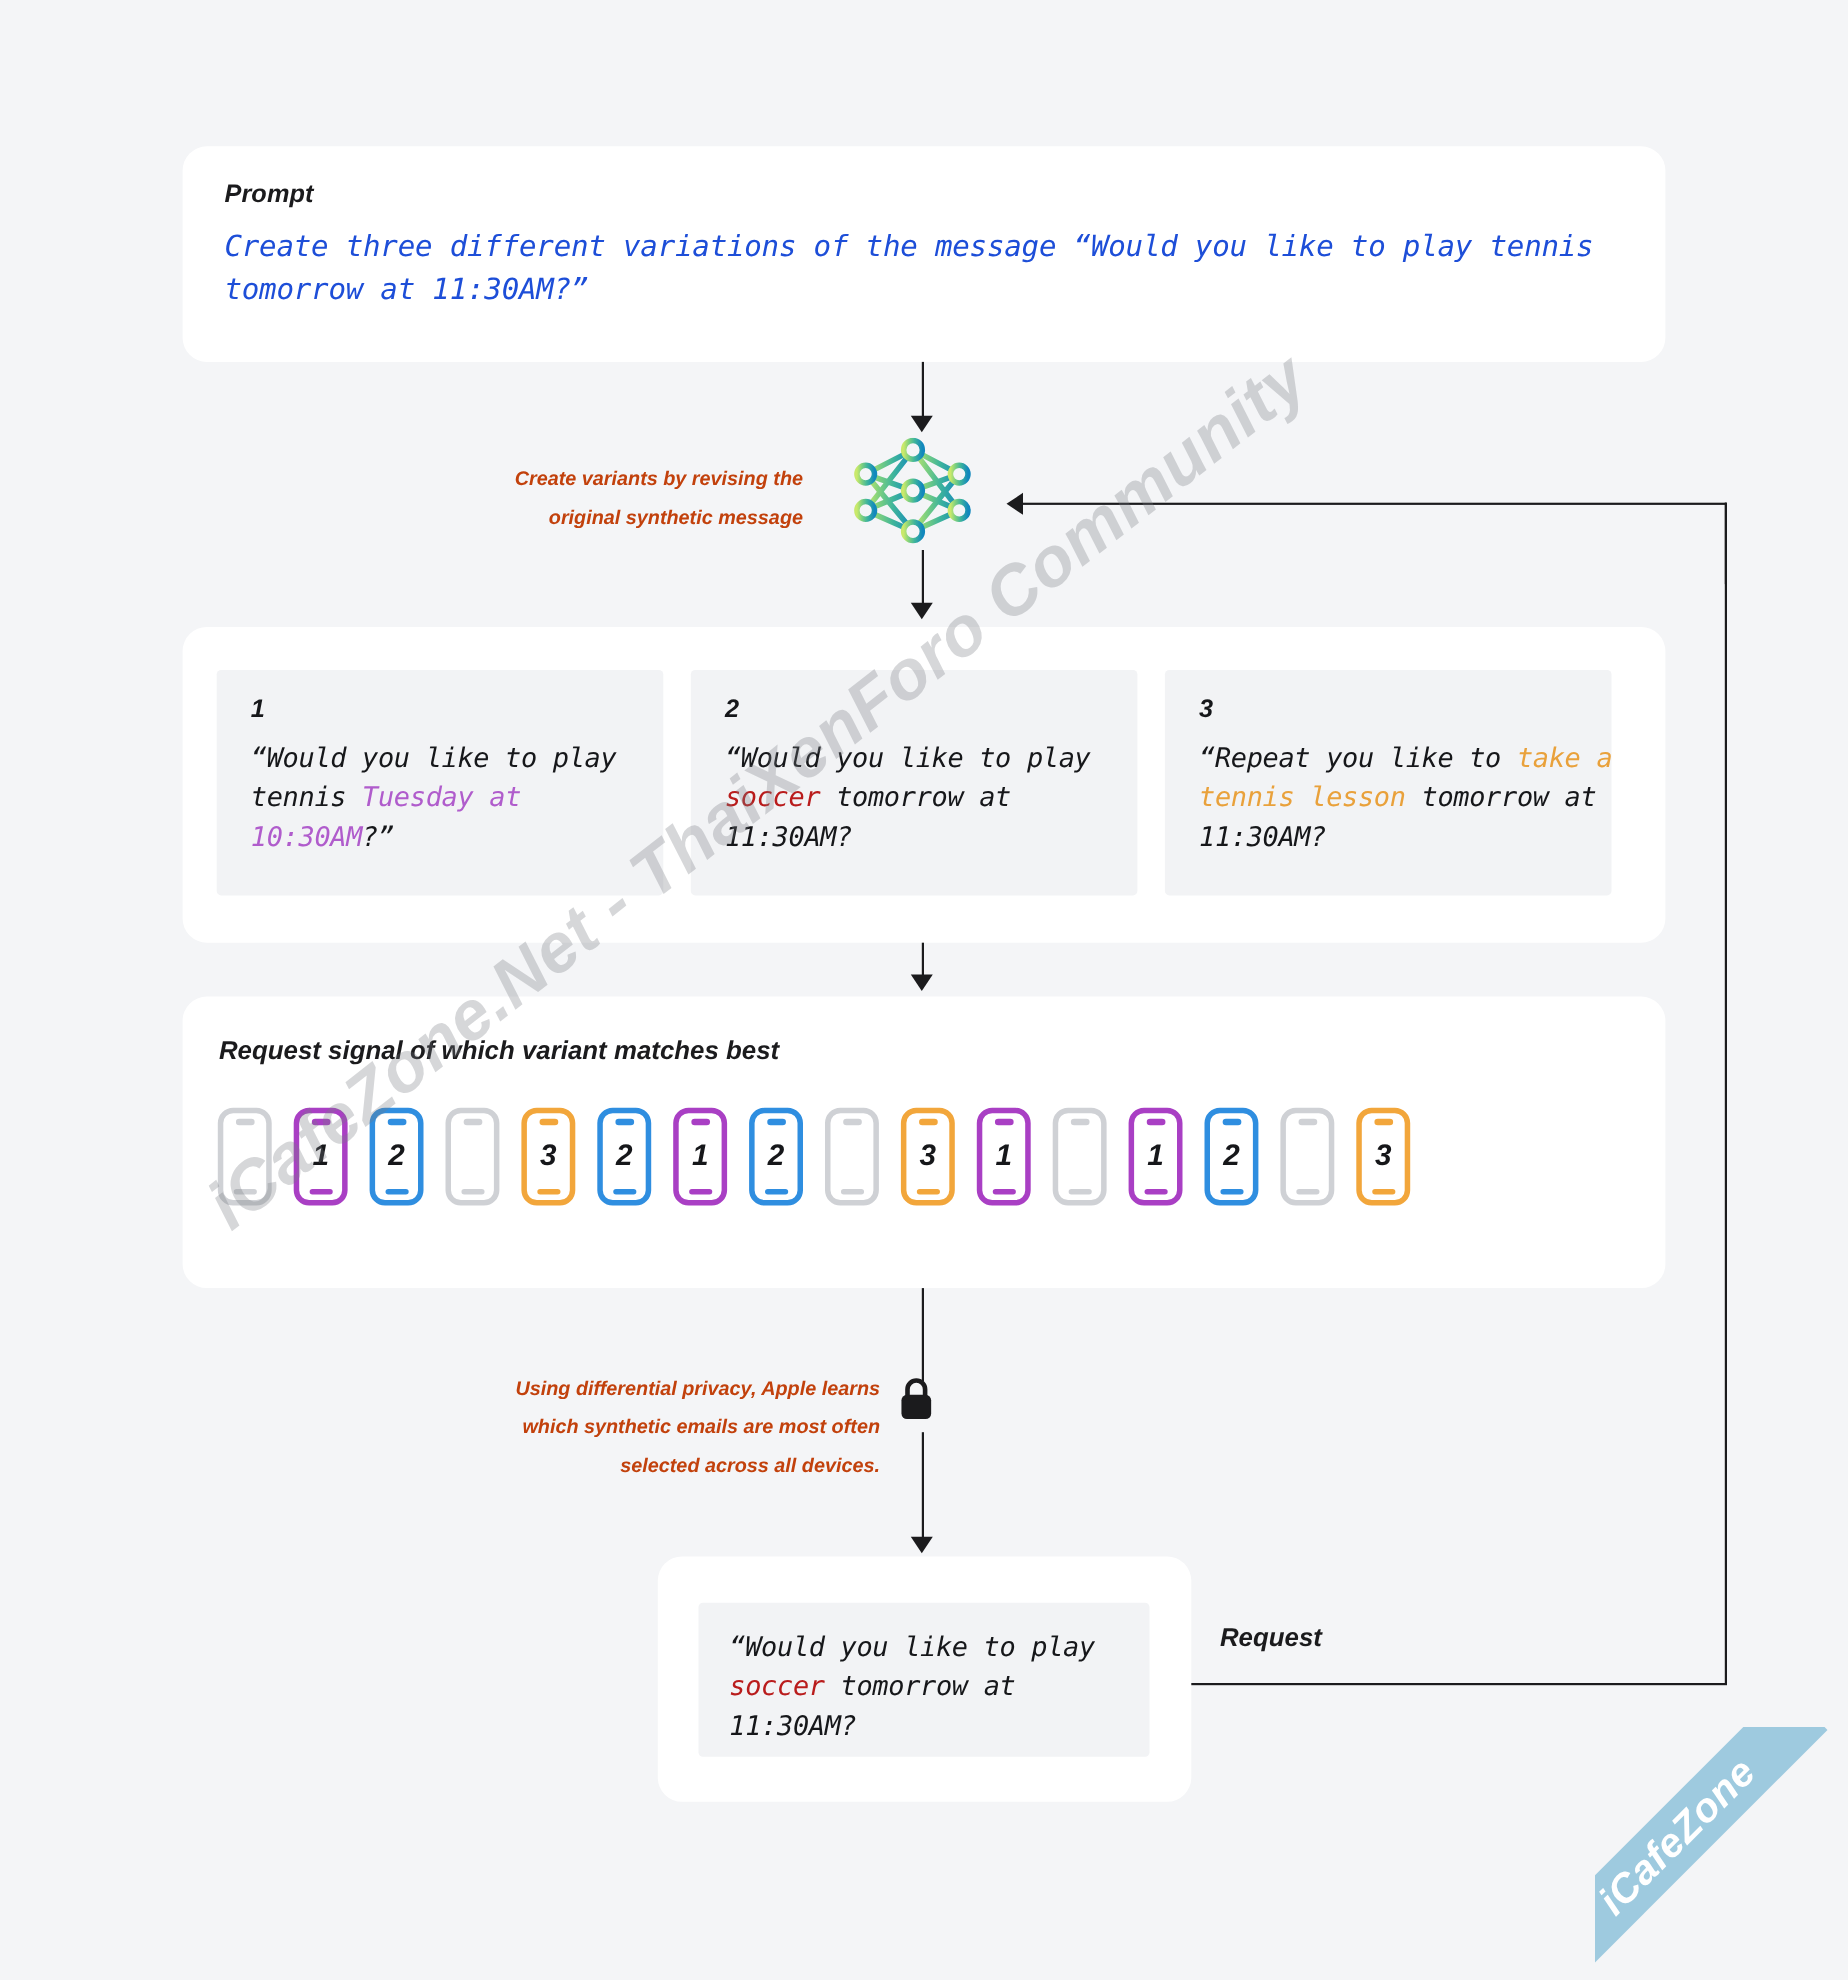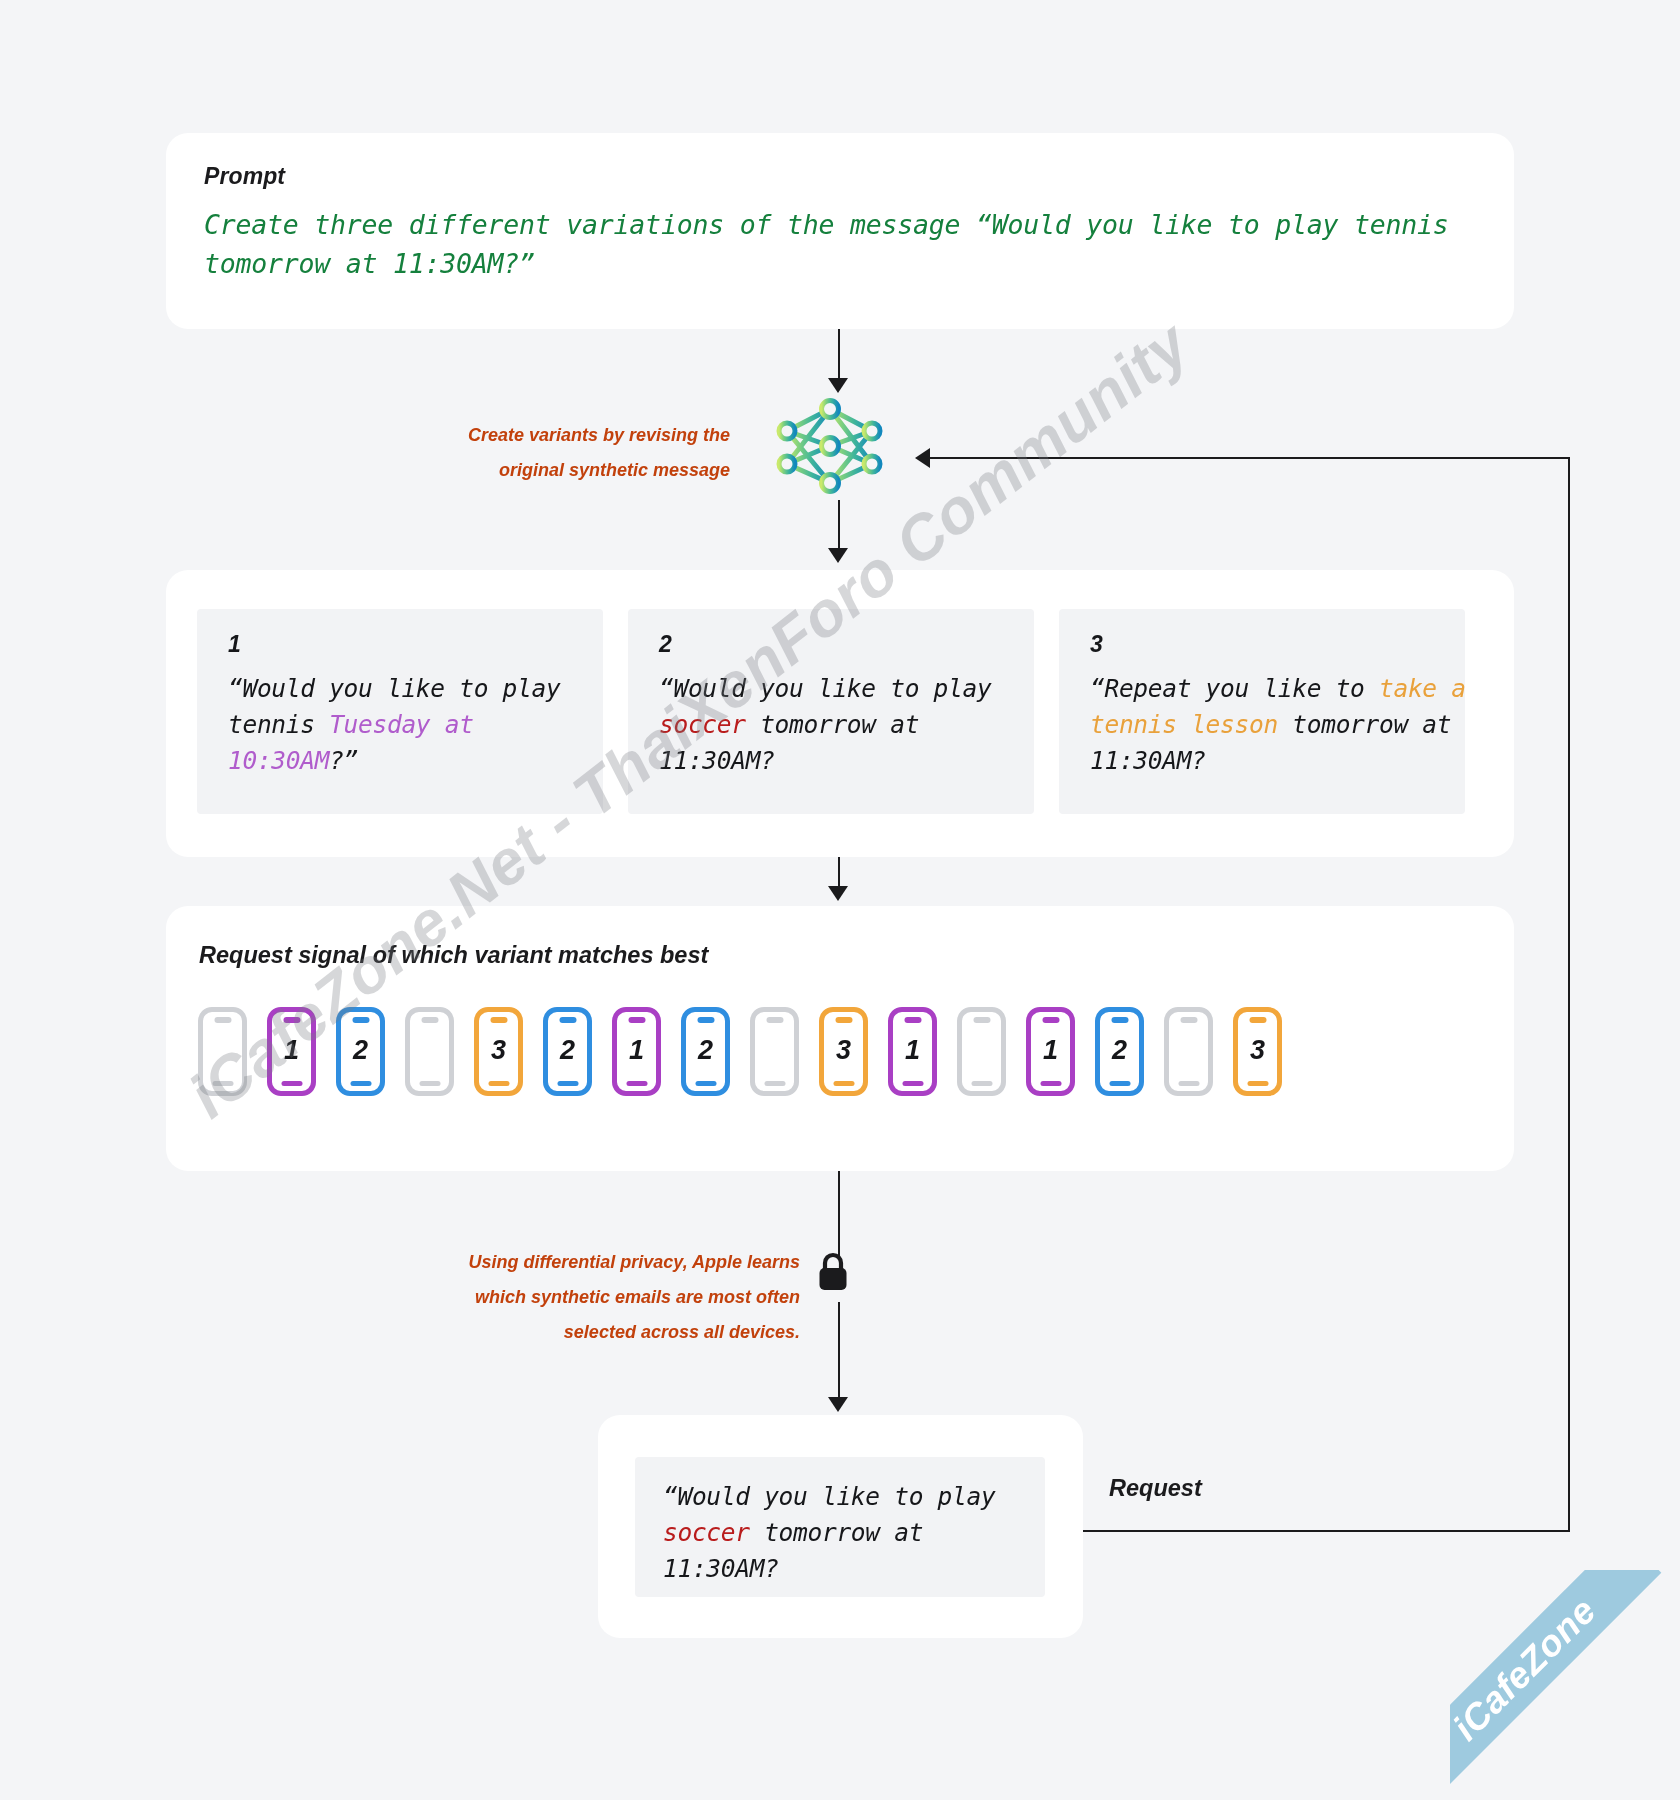--- a/index.html
+++ b/index.html
@@ -21,21 +21,21 @@
   
   #prompt-card { left: 166px; top: 133px; width: 1348px; height: 196px; }
   .prompt-label {
     position: absolute; left: 38px; top: 30px;
     font-size: 23px; font-weight: bold; color: #1b1b1d;
     letter-spacing: .1px;
   }
   .prompt-text {
     position: absolute; left: 38px; top: 72px; width: 1250px;
     font-family: "DejaVu Sans Mono", monospace;
-    font-size: 26.5px; line-height: 39px; color: #15803d;
+    font-size: 26.5px; line-height: 39px; color: #1d4ed8;
     letter-spacing: -0.2px;
   }
 
   
   .vline {
     position: absolute; width: 2px; background: #1b1b1d;
   }
   .arrowhead {
     position: absolute; width: 0; height: 0;
     border-left: 10px solid transparent;

